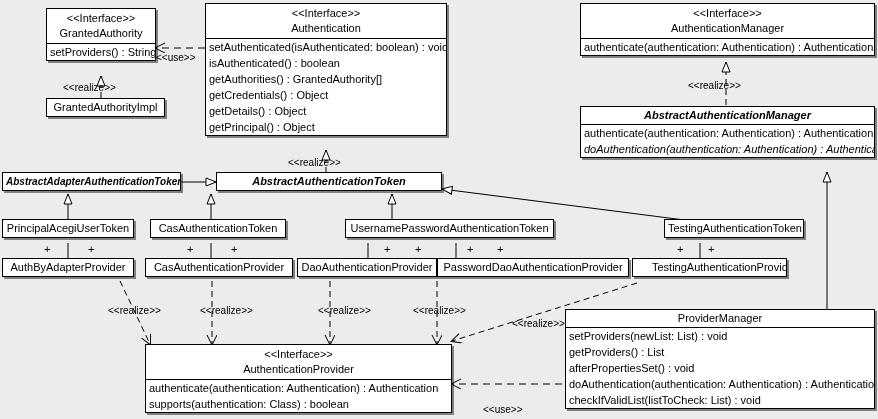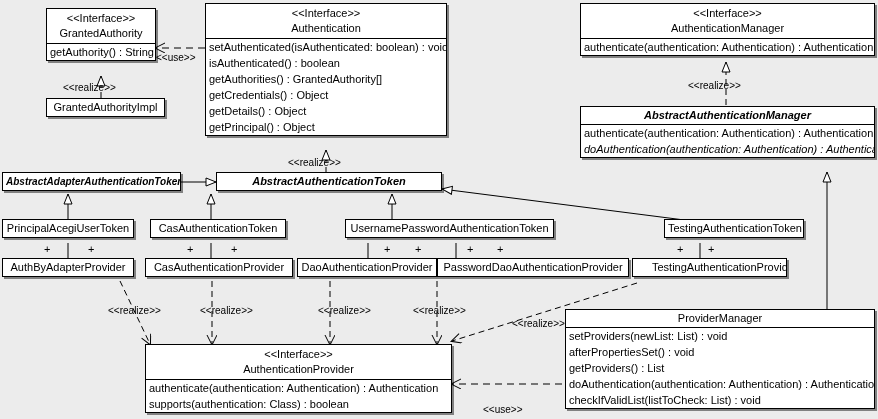--- a/index.html
+++ b/index.html
@@ -152,21 +152,21 @@
     <line x1="622" y1="384" x2="452" y2="384" stroke="#000" stroke-width="1" stroke-dasharray="7,5" marker-end="url(#openarrow)"></line>
   </svg>
 
   <div class="uml" style="left:46px; top:8px; width:110px;">
     <div class="hdr">
       <span class="stereo">&lt;&lt;Interface&gt;&gt;</span>
       <span class="cname">GrantedAuthority</span>
     </div>
     <div class="sep"></div>
     <div class="ops">
-      <div class="op">getAuthority() : String</div>
+      <div class="op">setProviders() : String</div>
     </div>
   </div>
 
   <div class="uml" style="left:46px; top:98px; width:119px;">
     <div class="hdr" style="padding:1px 4px;">
       <span class="cname">GrantedAuthorityImpl</span>
     </div>
   </div>
 
   <div class="uml" style="left:205px; top:3px; width:242px;">
@@ -285,22 +285,22 @@
     </div>
   </div>
 
   <div class="uml" style="left:565px; top:309px; width:310px;">
     <div class="hdr" style="padding:1px 4px;">
       <span class="cname">ProviderManager</span>
     </div>
     <div class="sep"></div>
     <div class="ops">
       <div class="op">setProviders(newList: List) : void</div>
+      <div class="op">getProviders() : List</div>
       <div class="op">afterPropertiesSet() : void</div>
-      <div class="op">getProviders() : List</div>
       <div class="op">doAuthentication(authentication: Authentication) : Authentication</div>
       <div class="op">checkIfValidList(listToCheck: List) : void</div>
     </div>
   </div>
 
   <div class="edgelabel" style="left:156px; top:52px;">&lt;&lt;use&gt;&gt;</div>
   <div class="edgelabel" style="left:63px; top:82px;">&lt;&lt;realize&gt;&gt;</div>
   <div class="edgelabel" style="left:288px; top:157px;">&lt;&lt;realize&gt;&gt;</div>
   <div class="edgelabel" style="left:688px; top:80px;">&lt;&lt;realize&gt;&gt;</div>
   <div class="edgelabel" style="left:108px; top:305px;">&lt;&lt;realize&gt;&gt;</div>

